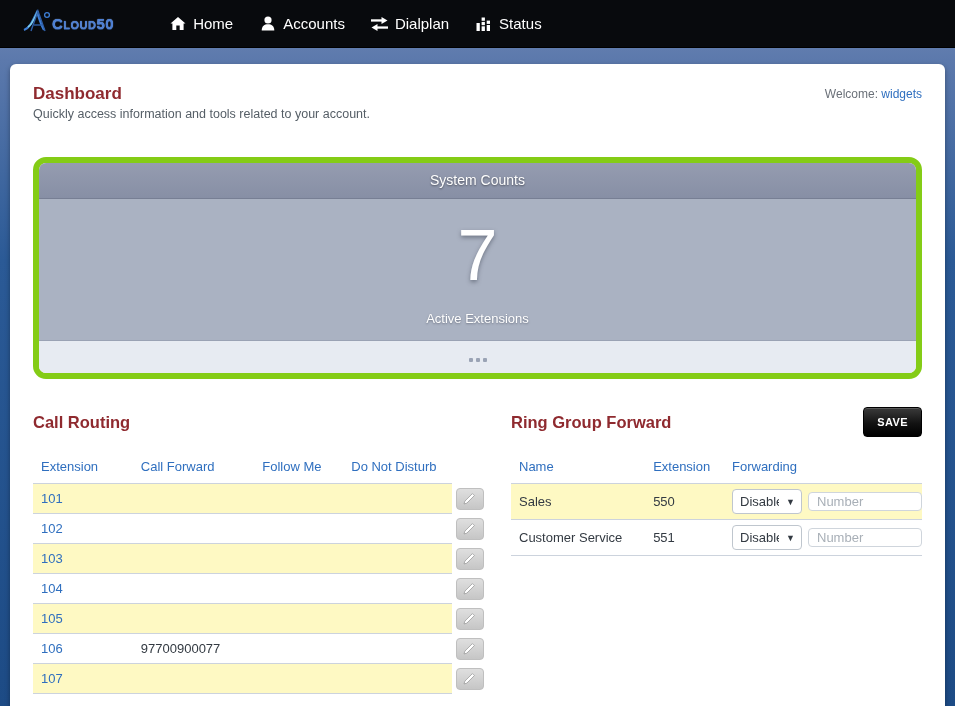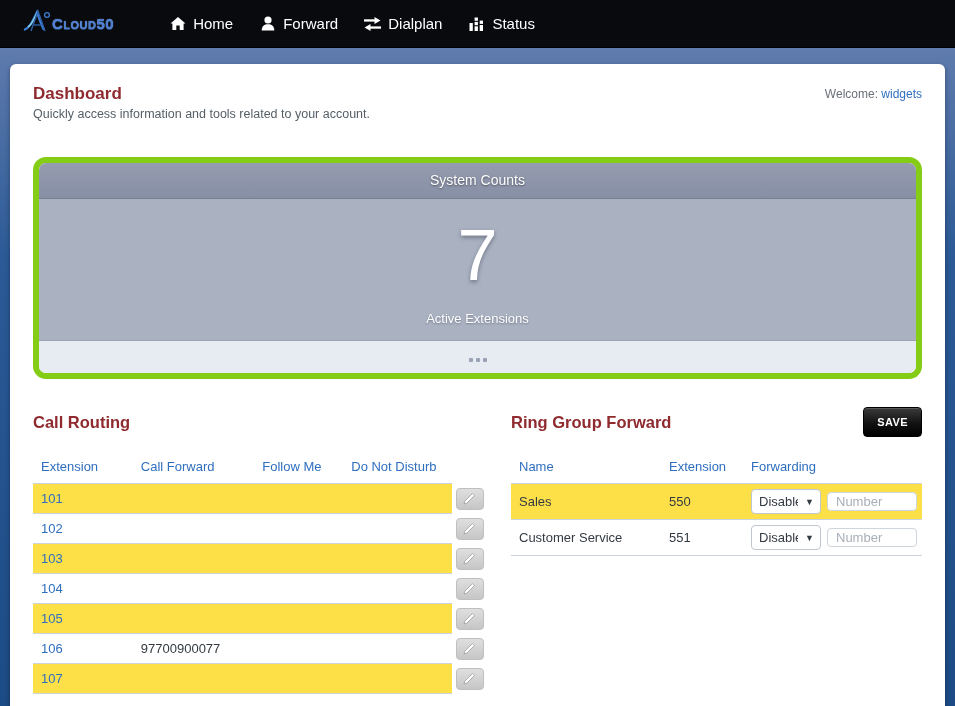--- a/index.html
+++ b/index.html
@@ -164,21 +164,21 @@
     font-weight: normal;
     padding: 0 0 9px 8px;
     border-bottom: 1px solid #ccd3dd;
   }
   td {
     padding: 7px 0 7px 8px;
     color: #333a42;
     border-bottom: 1px solid #ccd3dd;
     vertical-align: middle;
   }
-  tbody tr.odd td { background: #fde047; }
+  tbody tr.odd td { background: #fef9c3; }
   tbody tr.even td { background: #ffffff; }
 
   
   .t-routing th.c-ext, .t-routing td.c-ext { width: 92px; }
   .t-routing th.c-cf,  .t-routing td.c-cf  { width: 112px; }
   .t-routing th.c-fm,  .t-routing td.c-fm  { width: 82px; }
   .t-routing th.c-dnd, .t-routing td.c-dnd { width: 100px; }
   .t-routing td.c-ext { color: #2f6fbf; }
   .t-routing th.c-act, .t-routing td.c-act {
     width: 38px; padding: 0; border-bottom: none; background: transparent !important;
@@ -217,21 +217,21 @@
     pointer-events: none; font-size: 9px; color: #333a42;
   }
   .inp {
     background: #ffffff;
     border: 1px solid #cfd5dc;
     border-radius: 4px;
     font-family: "Liberation Sans", sans-serif;
     font-size: 13px;
     color: #333a42;
     padding: 1px 8px;
-    width: 90px;
+    width: 114px;
   }
   .inp::placeholder { color: #a8afb7; }
 </style>
 </head>
 <body>
 
 <div class="navbar">
   <a class="brand">
     <span class="brand-mark">
       <svg width="34" height="28" viewBox="0 0 34 28">
@@ -254,21 +254,21 @@
       </span>
       <span>Home</span>
     </a>
     <a class="nav-item">
       <span class="nav-ico">
         <svg width="14" height="15" viewBox="0 0 14 15">
             <circle cx="7" cy="4" r="3.6"></circle>
             <path d="M0.7 14.5 C0.7 10.2 3.4 8.3 7 8.3 C10.6 8.3 13.3 10.2 13.3 14.5 Z"></path>
           </svg>
       </span>
-      <span>Forward</span>
+      <span>Accounts</span>
     </a>
     <a class="nav-item">
       <span class="nav-ico">
         <svg width="17" height="14" viewBox="0 0 17 14">
           <rect x="0" y="2.3" width="12" height="2.3"></rect>
             <path d="M10.5 0 L16.5 3.45 L10.5 6.9 Z"></path>
           <rect x="5" y="9.4" width="12" height="2.3"></rect>
             <path d="M6.5 7.1 L0.5 10.55 L6.5 14 Z"></path>
         </svg>
       </span>

